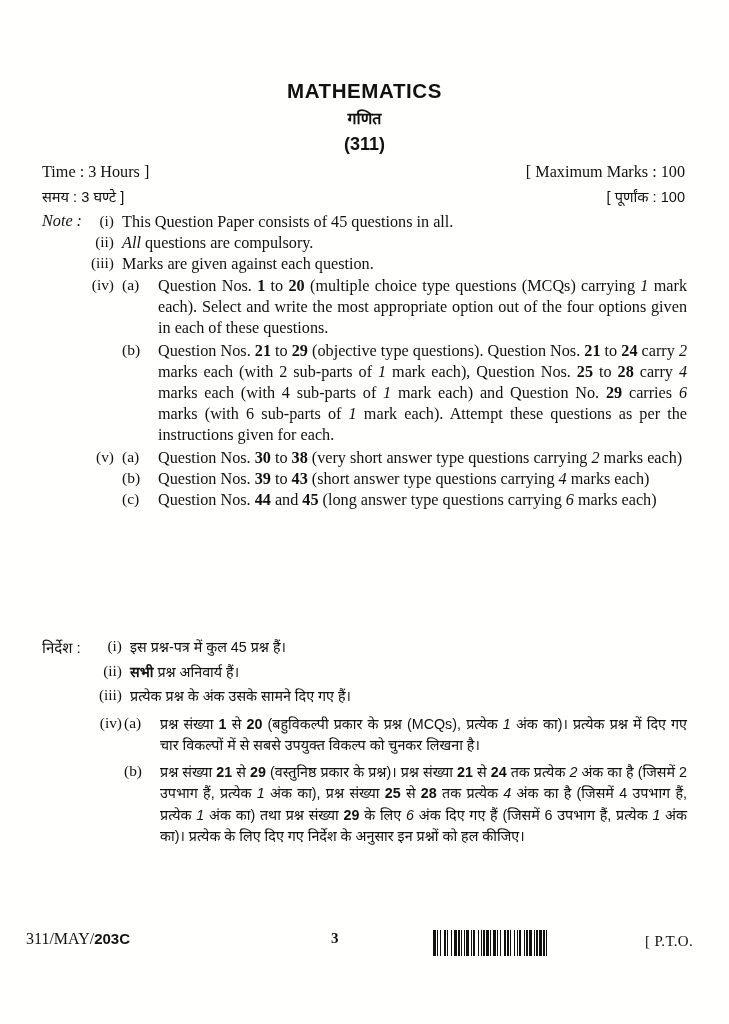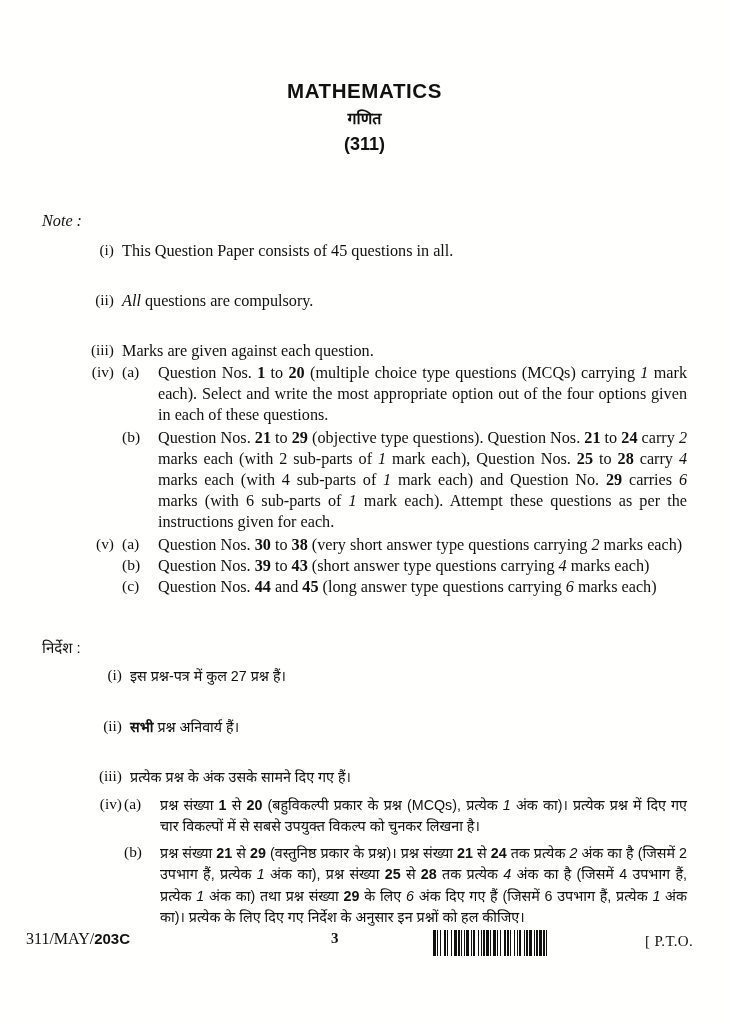--- a/index.html
+++ b/index.html
@@ -55,21 +55,21 @@
     font-family:"Liberation Sans", sans-serif;
     font-size:15px;width:70px;font-style:normal;
   }
 
   .rlist{margin:0;padding:0;list-style:none;}
   .ritem{position:relative;padding-left:44px;margin-bottom:0;}
   .rnum{
     position:absolute;left:0;top:0;width:36px;
     text-align:right;font-size:15.4px;
   }
-  .rbody{font-size:16.2px;line-height:21px;text-align:justify;margin-top:29px;}
+  .rbody{font-size:16.2px;line-height:21px;text-align:justify;}
 
   .alist{margin:0;padding:0;list-style:none;}
   .aitem{position:relative;padding-left:36px;}
   .alet{
     position:absolute;left:0;top:0;width:26px;
     text-align:left;font-size:15.6px;
   }
   .abody{font-size:16.2px;line-height:21px;text-align:justify;}
   .freepara{font-size:16.2px;line-height:21px;text-align:justify;}
 
@@ -102,20 +102,28 @@
 <body>
 
 <div class="page">
 
   <div class="titleblock">
     <div class="t-main">MATHEMATICS</div>
     <div class="t-hindi">गणित</div>
     <div class="t-code">(311)</div>
   </div>
 
+  <div class="metarow r1">
+    <span class="left">Time : 3 Hours ]</span>
+    <span class="right">[ Maximum Marks : 100</span>
+  </div>
+  <div class="metarow r2">
+    <span class="left hi">समय : 3 घण्टे ]</span>
+    <span class="right hi">[ पूर्णांक : 100</span>
+  </div>
 
   <div class="noteblock" id="english-note">
     <div class="lbl">Note :</div>
 
     <ul class="rlist" style="margin-left:36px;">
 
       <li class="ritem">
         <span class="rnum">(i)</span>
         <div class="rbody">This Question Paper consists of 45 questions in all.</div>
       </li>
@@ -168,21 +176,21 @@
     </ul>
   </div>
 
   <div class="noteblock" id="hindi-note">
     <div class="lbl-hi">निर्देश :</div>
 
     <ul class="rlist" style="margin-left:36px;">
 
       <li class="ritem">
         <span class="rnum">(i)</span>
-        <div class="rbody">इस प्रश्न-पत्र में कुल 27 प्रश्न हैं।</div>
+        <div class="rbody">इस प्रश्न-पत्र में कुल 45 प्रश्न हैं।</div>
       </li>
 
       <li class="ritem" style="margin-top:3px;">
         <span class="rnum">(ii)</span>
         <div class="rbody"><b>सभी</b> प्रश्न अनिवार्य हैं।</div>
       </li>
 
       <li class="ritem" style="margin-top:3px;">
         <span class="rnum">(iii)</span>
         <div class="rbody">प्रत्येक प्रश्न के अंक उसके सामने दिए गए हैं।</div>

